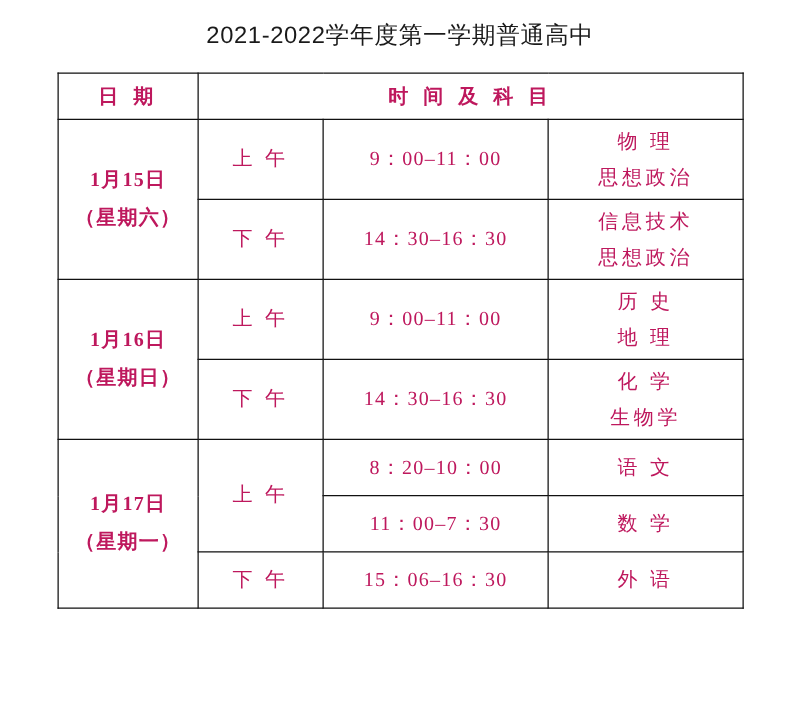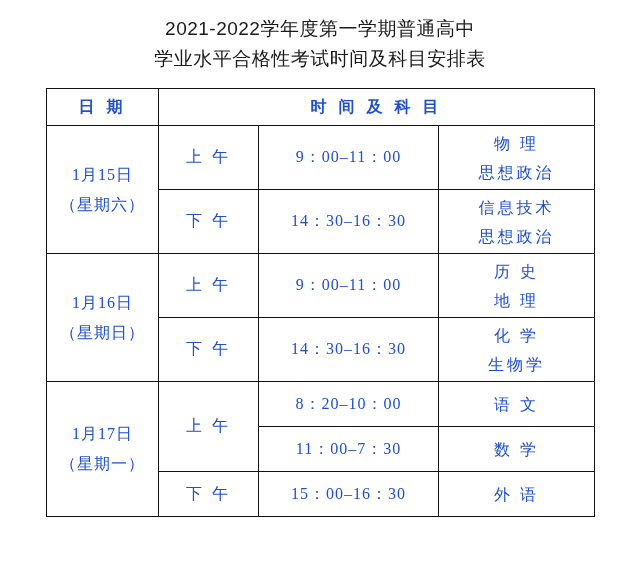--- a/index.html
+++ b/index.html
@@ -39,39 +39,40 @@
     border-collapse: collapse;
     width: 548px;
     table-layout: fixed;
   }
   table.sched td {
     border: 1px solid #111111;
     text-align: center;
     vertical-align: middle;
     font-size: 16px;
     font-family: "Liberation Serif", serif;
-    color: #1d4ed8;
+    color: #be185d;
     padding: 0;
   }
   .col-date { width: 112px; }
   .col-ampm { width: 100px; }
   .col-time { width: 180px; }
   .col-subj { width: 156px; }
 
   td.head {
     height: 36px;
     font-size: 18px;
     font-weight: bold;
     letter-spacing: 4px;
     font-family: "Liberation Sans", sans-serif;
   }
   td.date-cell {
     line-height: 30px;
     font-size: 16px;
     letter-spacing: 1px;
+    font-weight: bold;
   }
   td.ampm-cell {
     font-size: 16px;
     letter-spacing: 3px;
   }
   td.time-cell {
     font-size: 16px;
     letter-spacing: 1px;
     font-family: "Liberation Serif", serif;
   }
@@ -84,21 +85,20 @@
   .row-h-small { height: 45px; }
   .sub-line { display: block; }
 </style>
 </head>
 <body>
 
 <div class="page">
 
   <div class="title-block">
     <div class="title-line">2021-2022学年度第一学期普通高中</div>
-    <div class="title-line">学业水平合格性考试时间及科目安排表</div>
   </div>
 
   <div class="table-wrap">
     <table class="sched">
       <colgroup>
         <col class="col-date">
         <col class="col-ampm">
         <col class="col-time">
         <col class="col-subj">
       </colgroup>
@@ -163,21 +163,21 @@
           </td>
         </tr>
         <tr class="row-h-small">
           <td class="time-cell">11：00–7：30</td>
           <td class="subj-cell">
             <span class="sub-line">数 学</span>
           </td>
         </tr>
         <tr class="row-h-small">
           <td class="ampm-cell">下 午</td>
-          <td class="time-cell">15：00–16：30</td>
+          <td class="time-cell">15：06–16：30</td>
           <td class="subj-cell">
             <span class="sub-line">外 语</span>
           </td>
         </tr>
       </tbody>
     </table>
   </div>
 
 </div>
 

